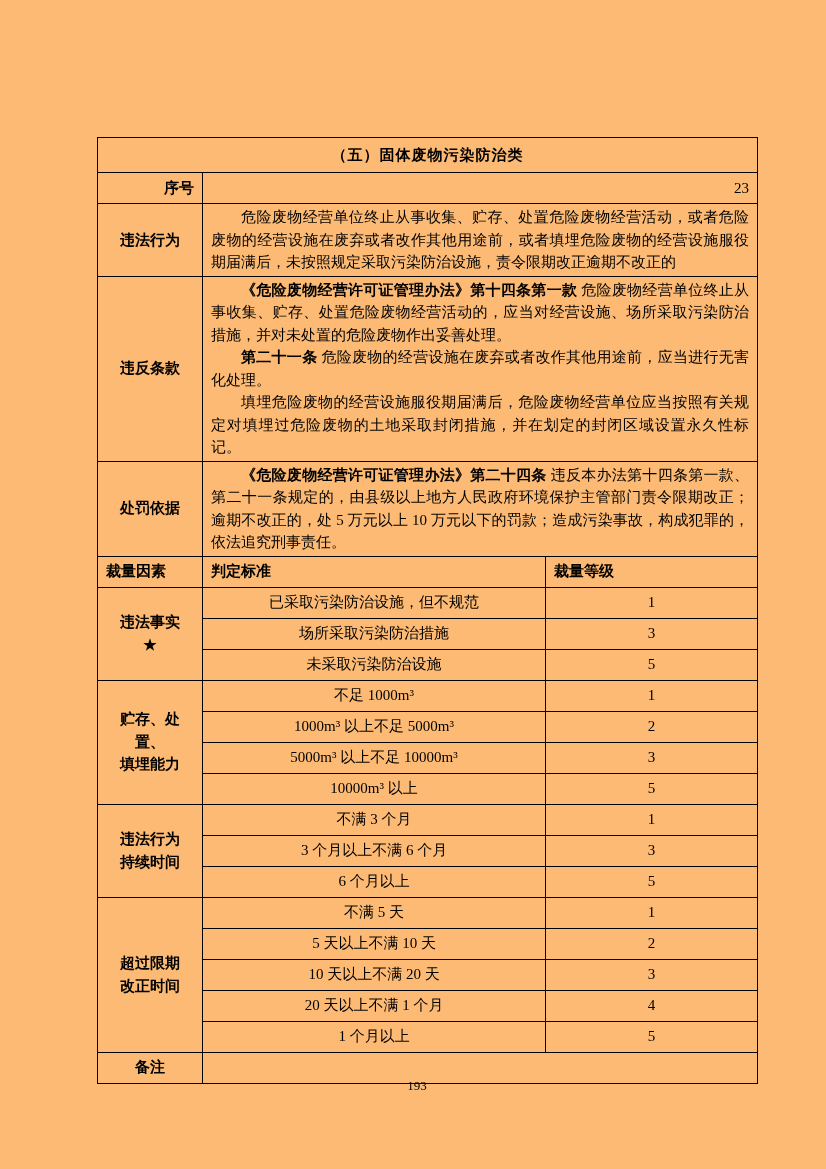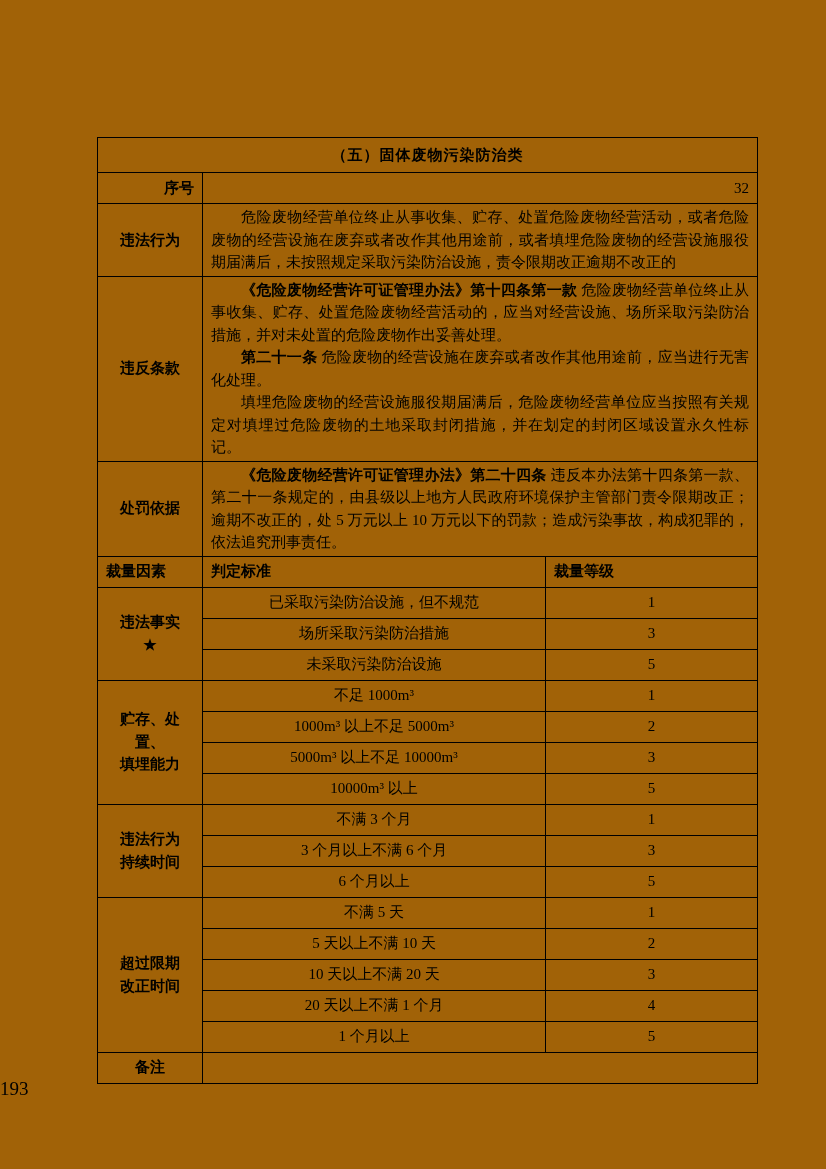--- a/index.html
+++ b/index.html
@@ -1,19 +1,19 @@
 <!DOCTYPE html>
 <html><head>
 <meta charset="utf-8">
 <style>
   html,body { margin:0; padding:0; background:#fff; }
   .page {
     position:relative;
     width:826px; height:1169px;
-    background:#a16207;
+    background:#fdba74;
     color:#000;
     font-family:"Liberation Serif","DejaVu Serif",serif;
     overflow:hidden;
   }
   table.doc-table {
     position:absolute;
     left:97px; top:137px;
     width:660px;
     border-collapse:collapse;
     table-layout:fixed;
@@ -54,24 +54,24 @@
     font-weight:bold;
     text-align:left;
     height:26px;
   }
   tr.crit-row td { height:26px; }
   tr.serial-row td { height:26px;text-align:right; }
   tr.remark-row td { height:26px; }
 
   .page-number {
     position:absolute;
-    left:0; right:0;
+    left:8px; right:0;
     top:1078px;
-    text-align:left;
-    font-size:19px;
+    text-align:center;
+    font-size:13px;
   }
 </style>
 </head>
 <body>
 
 <div class="page">
 
   <table class="doc-table">
     <colgroup>
       <col class="c-label">
@@ -79,21 +79,21 @@
         <col class="c-level">
     </colgroup>
 
     <tbody>
         <tr>
       <td class="title-cell" colspan="3">（五）固体废物污染防治类</td>
     </tr>
 
     <tr class="serial-row">
       <td class="label-cell">序号</td>
-      <td class="center-cell" colspan="2">32</td>
+      <td class="center-cell" colspan="2">23</td>
     </tr>
 
     <tr>
       <td class="label-cell">违法行为</td>
       <td class="text-cell" colspan="2">
         <p>危险废物经营单位终止从事收集、贮存、处置危险废物经营活动，或者危险废物的经营设施在废弃或者改作其他用途前，或者填埋危险废物的经营设施服役期届满后，未按照规定采取污染防治设施，责令限期改正逾期不改正的</p>
       </td>
     </tr>
 
     <tr>

